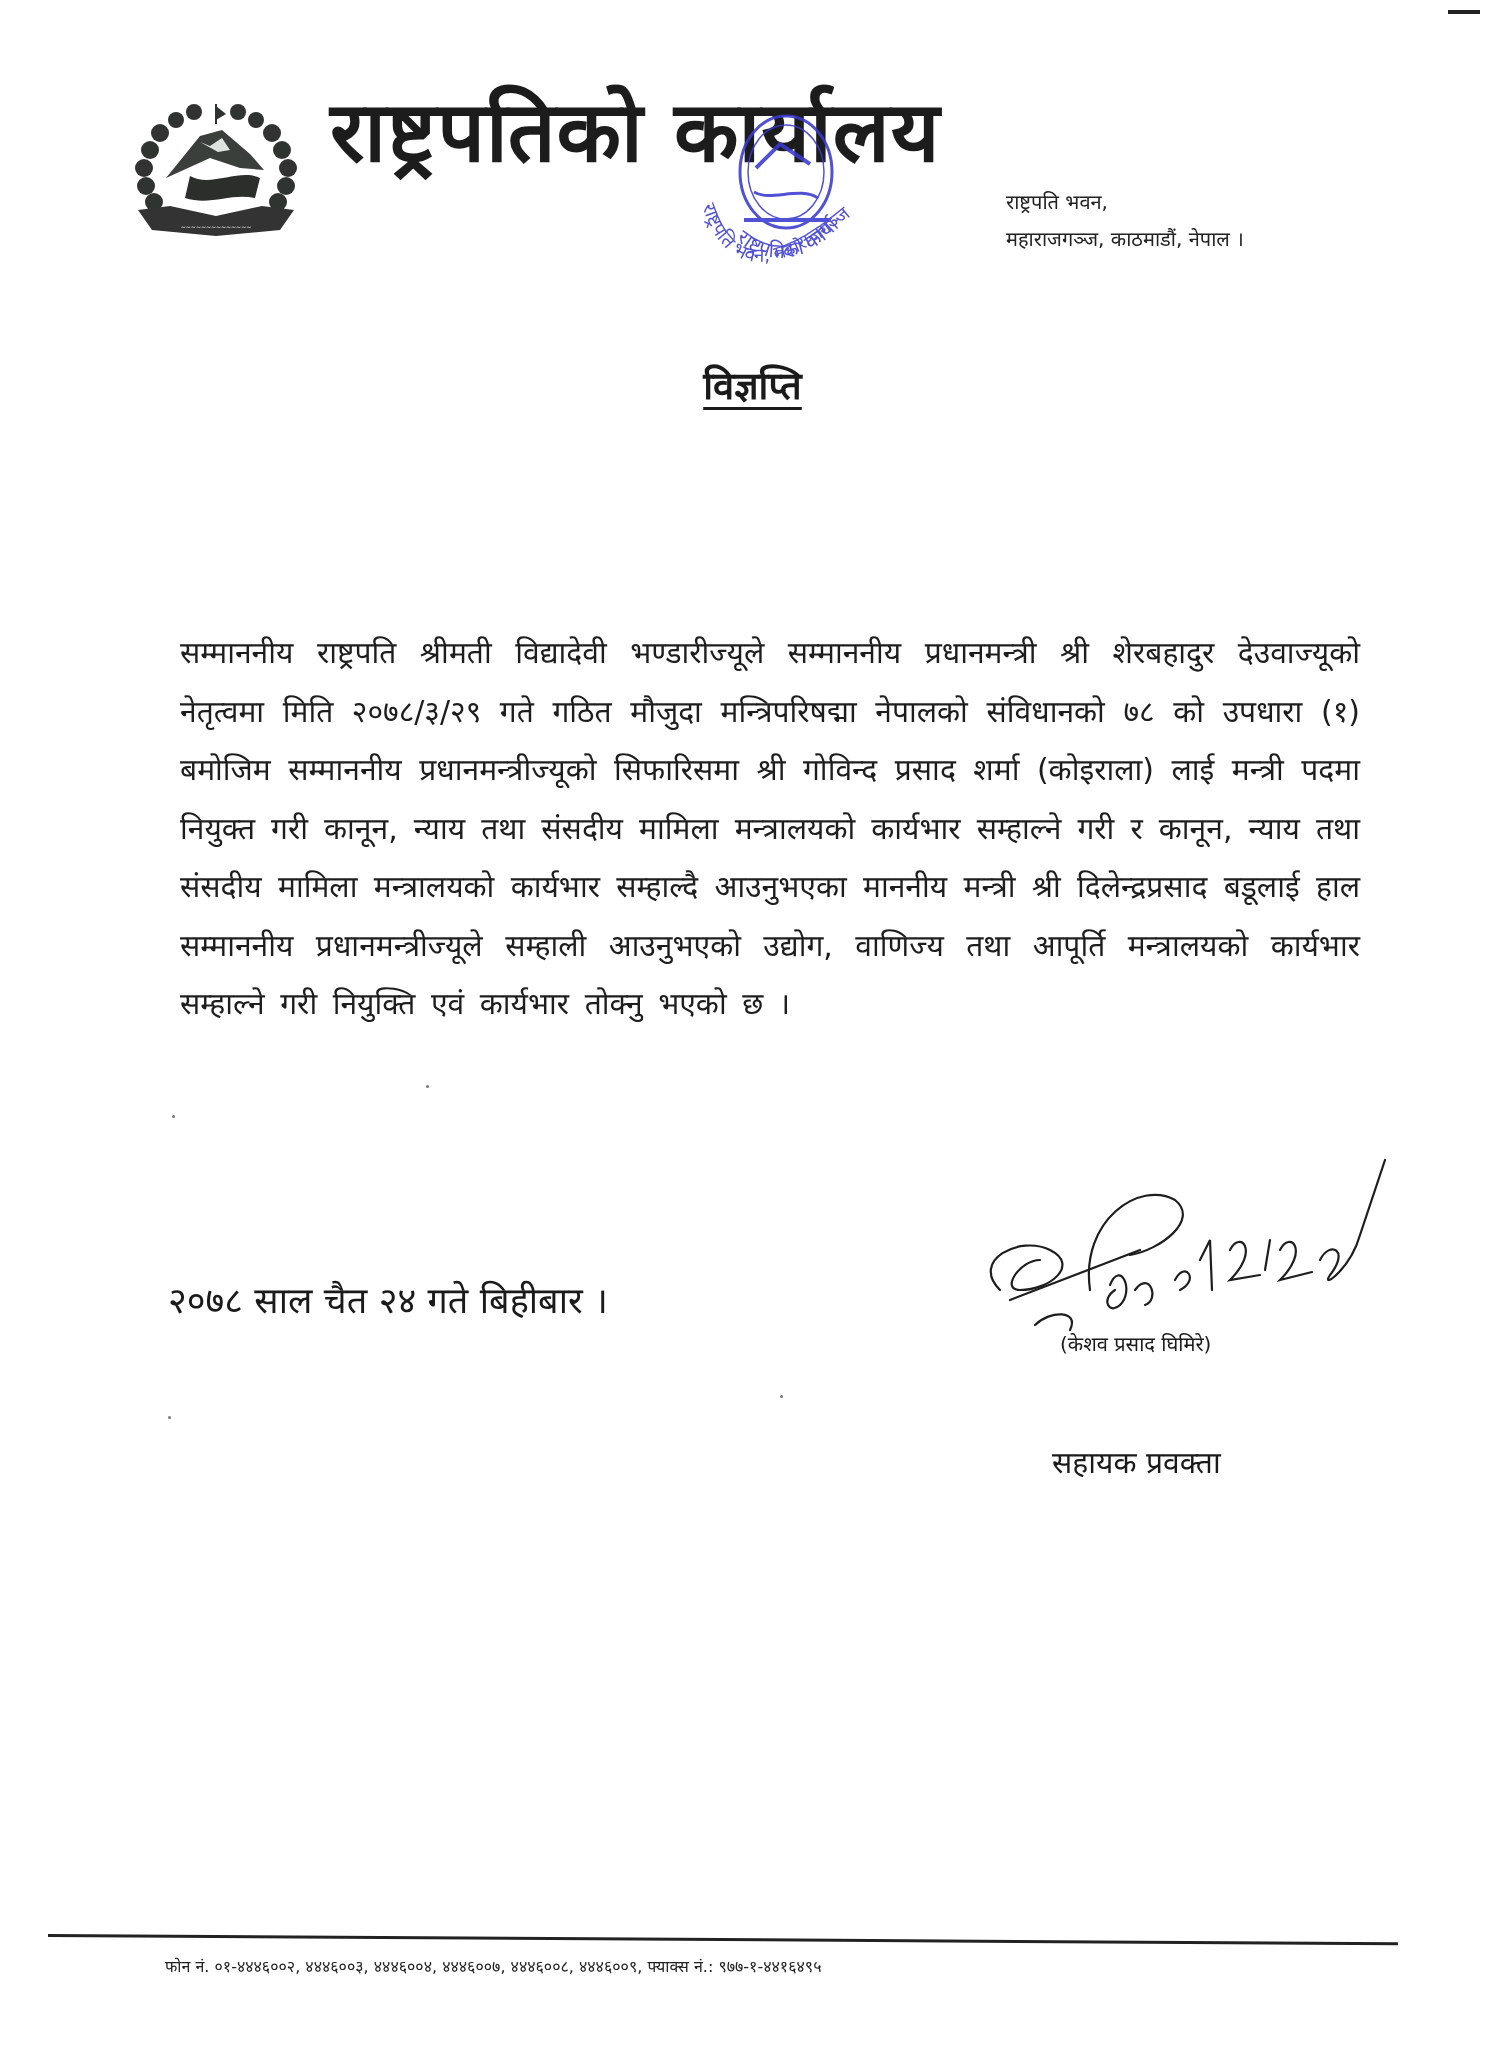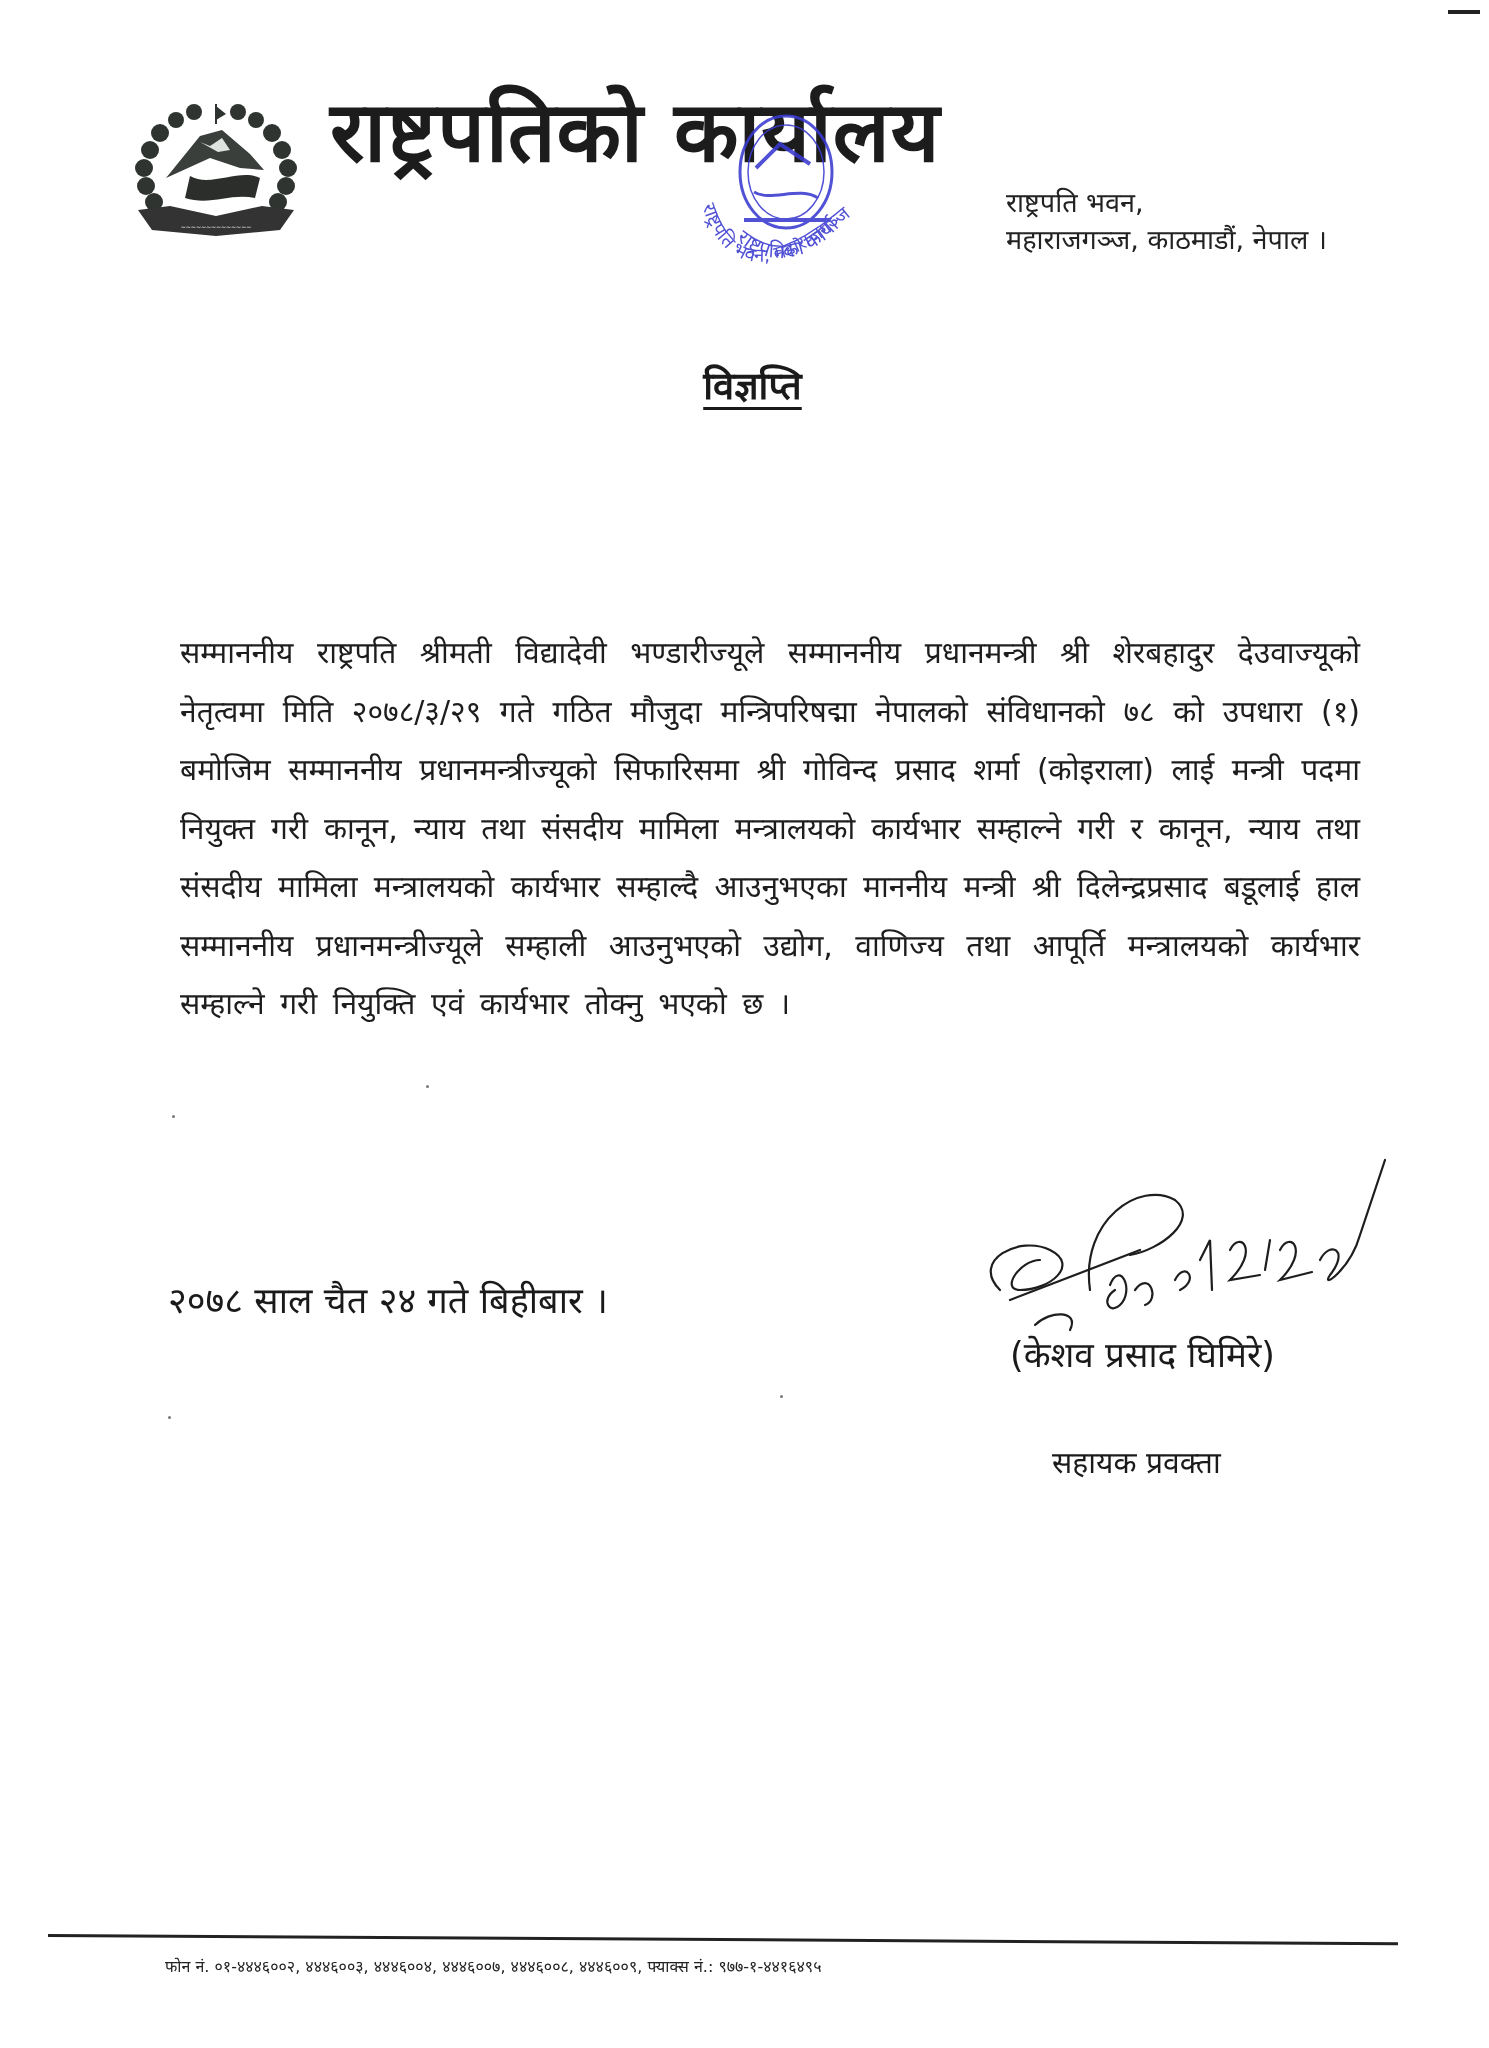--- a/index.html
+++ b/index.html
@@ -4,28 +4,28 @@
 <style>
   html, body { margin: 0; padding: 0; background: #ffffff; }
   body { width: 1489px; height: 2048px; position: relative; overflow: hidden;
          font-family: "DejaVu Sans", sans-serif; color: #1a1a1a; }
   .abs { position: absolute; }
   .top-mark { left: 1448px; top: 10px; width: 32px; height: 4px; background: #222; }
   .emblem { left: 130px; top: 98px; width: 172px; height: 142px; }
   .office-title { left: 330px; top: 82px; font-size: 84px; font-weight: bold; letter-spacing: 1px;
                   color: #1c1c1c; white-space: nowrap; line-height: 1.2; }
   .stamp { left: 640px; top: 110px; width: 240px; height: 200px; opacity: 0.88; }
-  .address { left: 1006px; top: 184px; font-size: 27px; line-height: 37px; color: #222; white-space: nowrap; }
+  .address { left: 1006px; top: 184px; font-size: 20px; line-height: 37px; color: #222; white-space: nowrap; }
   .heading { left: 0; width: 1489px; top: 358px; text-align: center; font-size: 38px; font-weight: bold; margin-left: 8px; }
   .heading span { text-decoration: underline; text-decoration-thickness: 3px; text-underline-offset: 8px; }
   .body-text { left: 168px; top: 624px; width: 1180px; font-size: 30px; line-height: 58.5px;
                text-align: justify; word-spacing: 6px; color: #1d1d1d; margin-left: 12px; }
   .date-line { left: 168px; top: 1275px; font-size: 36px; white-space: nowrap; }
   .signature { left: 960px; top: 1140px; width: 460px; height: 200px; }
-  .signer-name { left: 1010px; top: 1330px; font-size: 35px; white-space: nowrap; }
+  .signer-name { left: 1060px; top: 1330px; font-size: 20px; white-space: nowrap; }
   .signer-title { left: 1052px; top: 1393px; font-size: 30px; white-space: nowrap; margin-top: 48px; }
   .footer-rule { left: 48px; top: 1934px; width: 1350px; height: 3px; background: #222; transform: rotate(0.35deg); transform-origin: left; }
   .footer-text { left: 165px; top: 1955px; font-size: 16px; white-space: nowrap; color: #222; }
   .speck { width: 3px; height: 3px; background: #777; border-radius: 50%; }
 </style>
 </head>
 <body>
 
 <div class="abs top-mark"></div>
 

